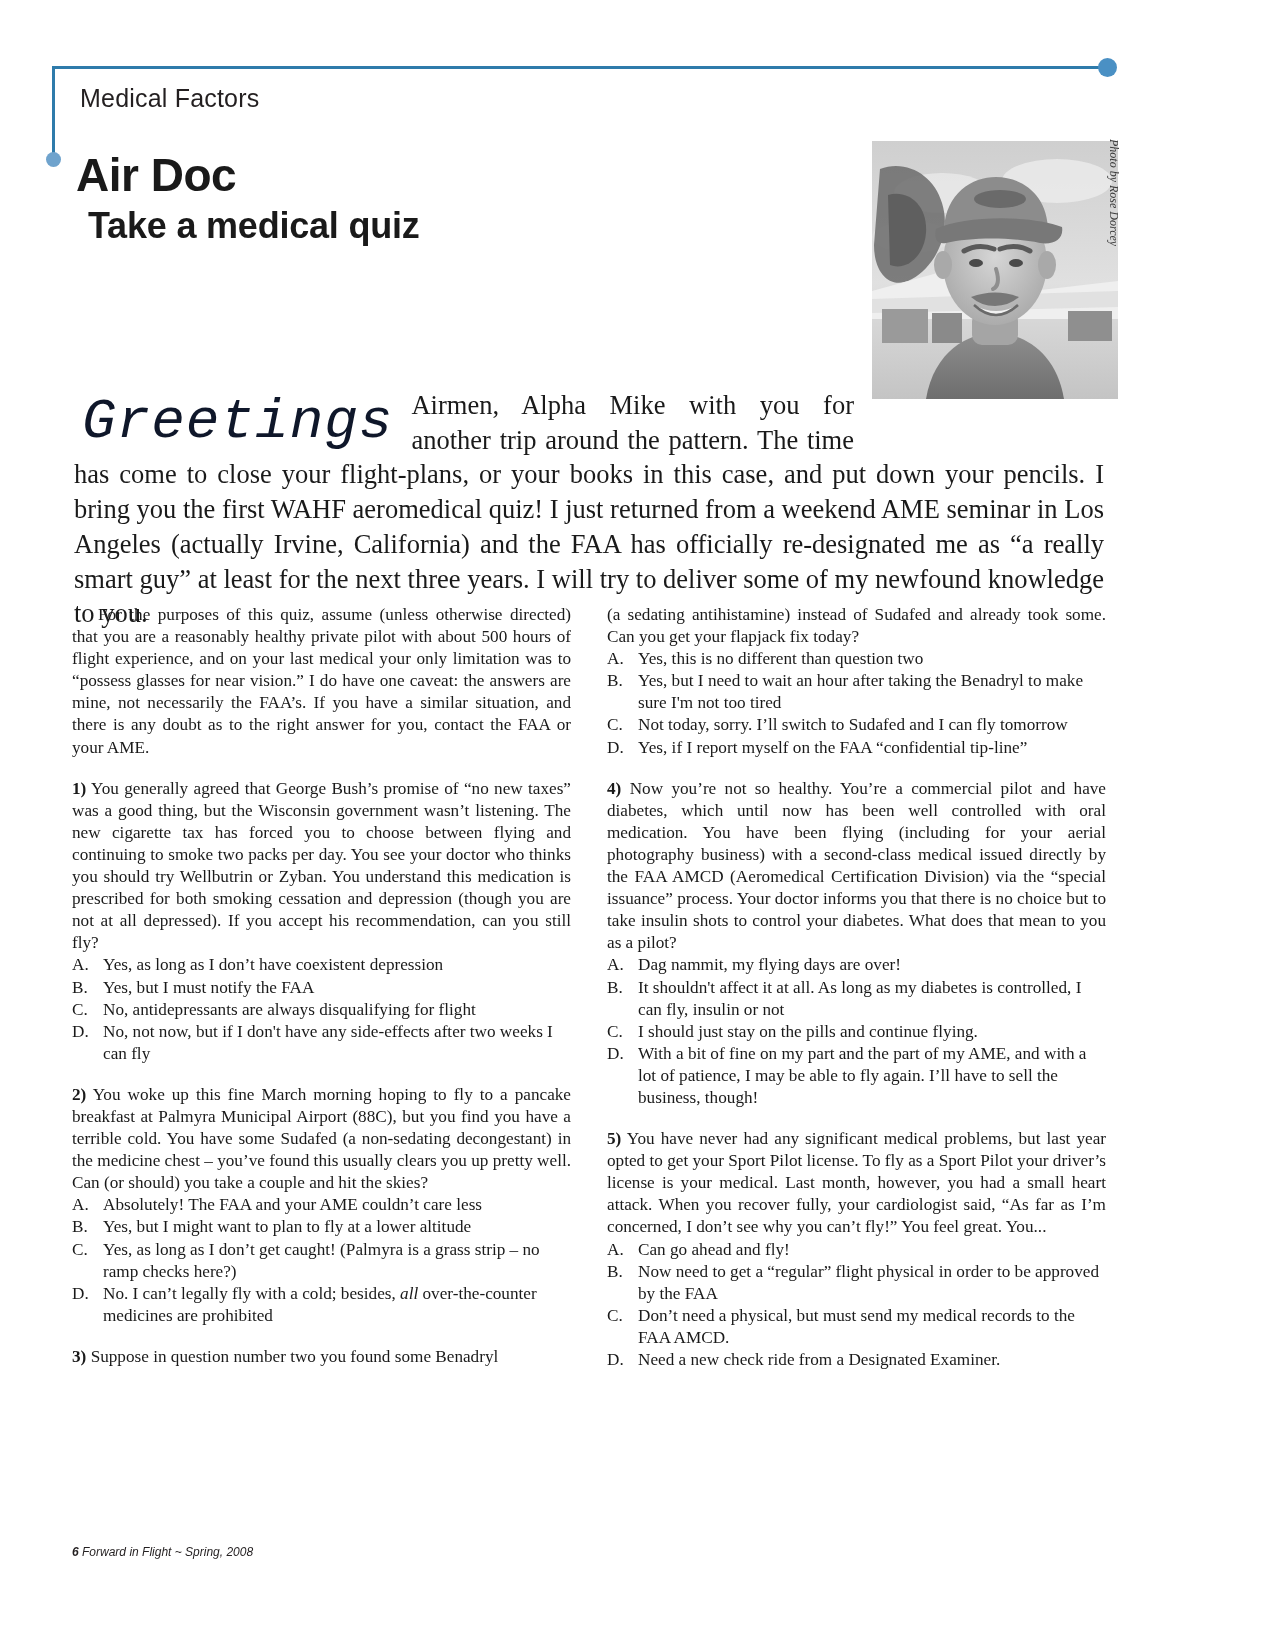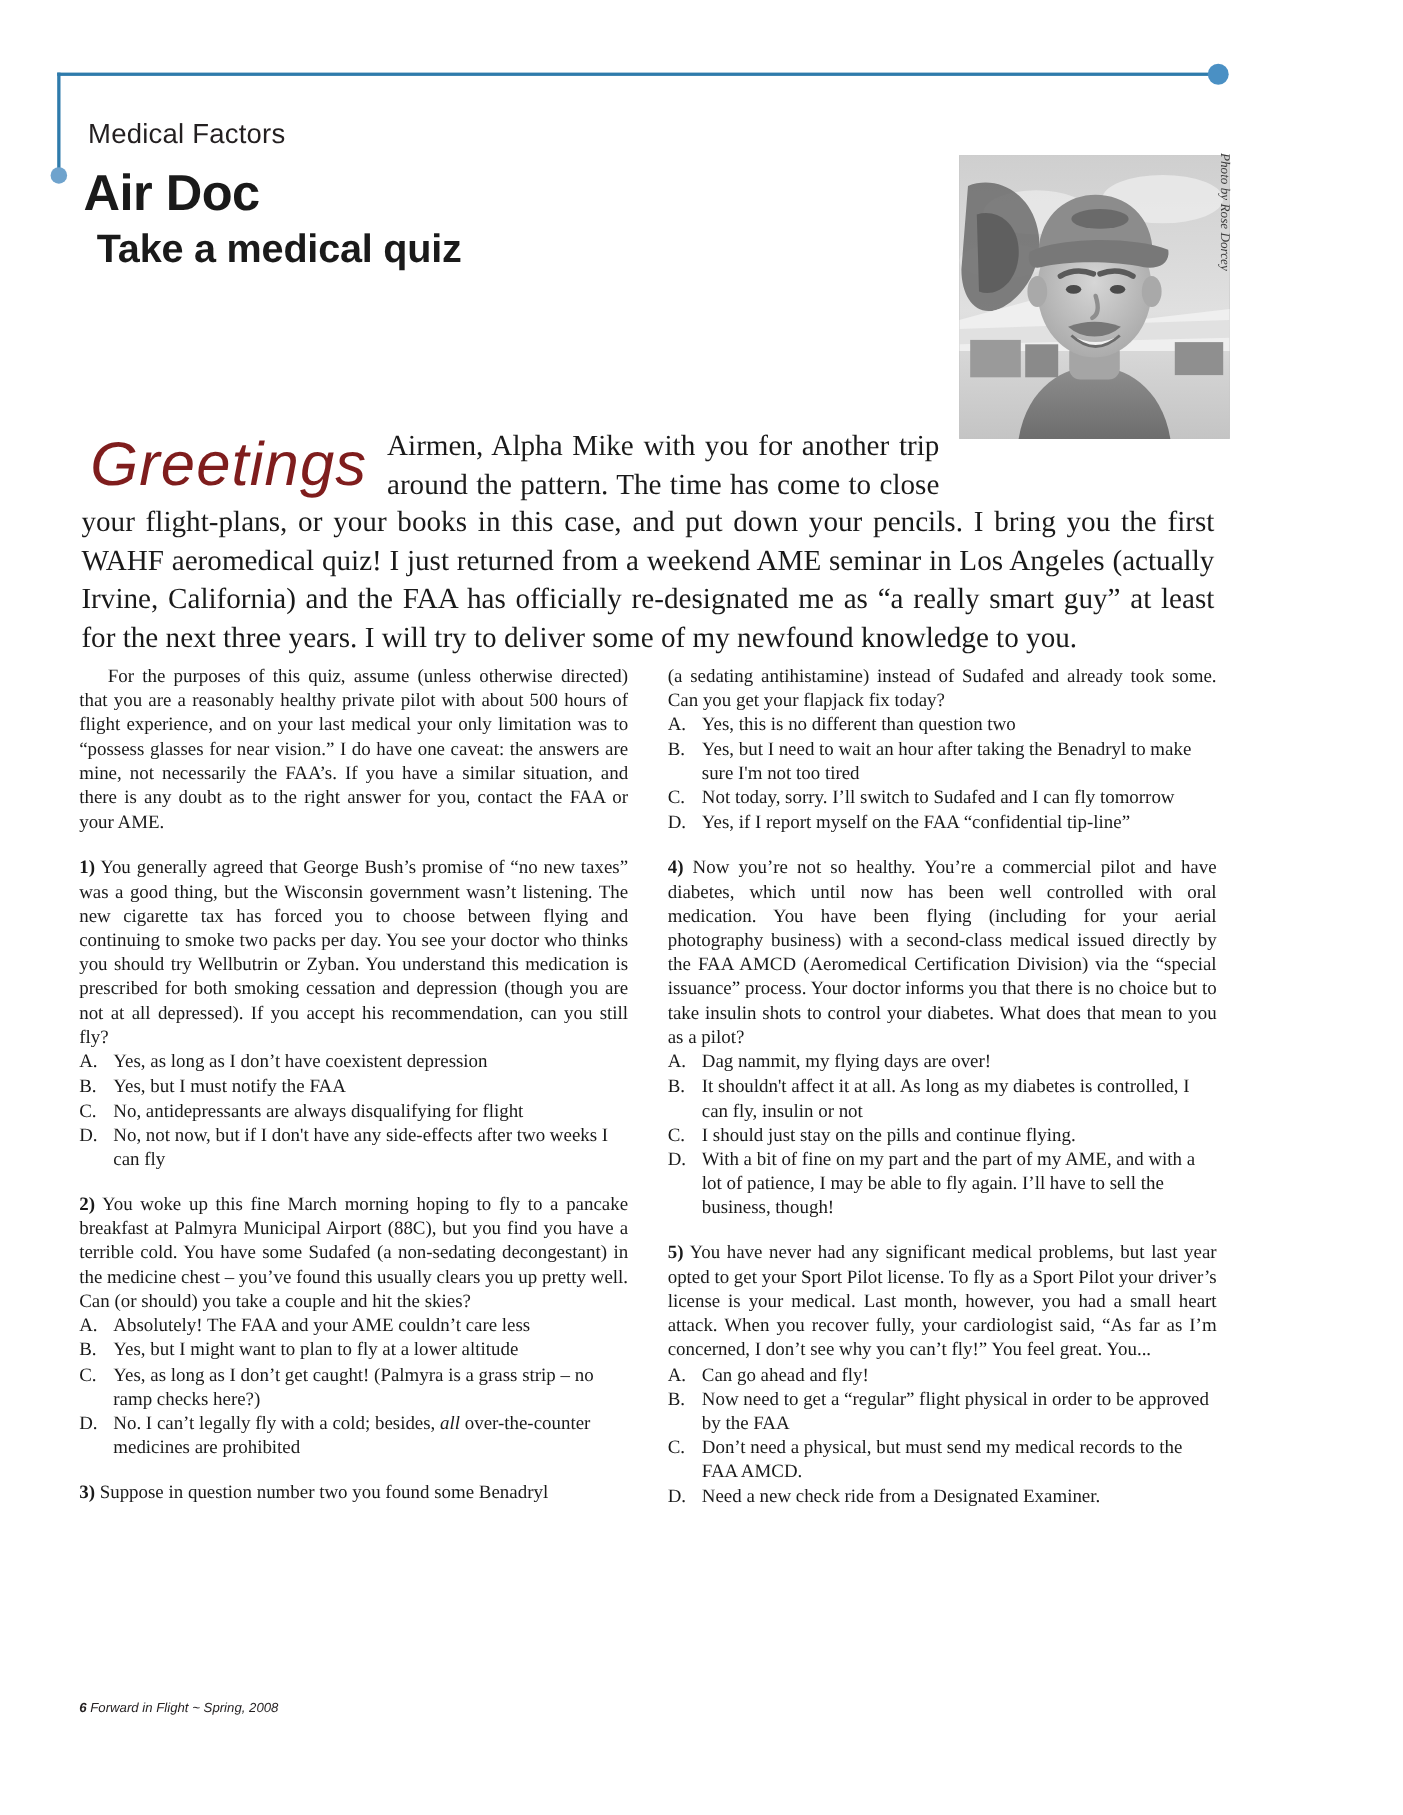--- a/index.html
+++ b/index.html
@@ -58,21 +58,20 @@
 
   
   .kicker {
     position: absolute;
     left: 80px;
     top: 84px;
     font-family: "Liberation Sans", sans-serif;
     font-size: 25px;
     letter-spacing: 0.2px;
     color: #231f20;
-    margin-top: 24px;
   }
   .title-main {
     position: absolute;
     left: 76px;
     top: 148px;
     font-family: "Liberation Sans", sans-serif;
     font-weight: bold;
     font-size: 46px;
     letter-spacing: -0.5px;
     color: #1a1a1a;
@@ -137,27 +136,27 @@
     left: 74px;
     top: 388px;
     width: 1030px;
     font-size: 26.5px;
     line-height: 1.31;
     text-align: justify;
     color: #1a1a1a;
   }
   .greetings {
     float: left;
-    font-family: Liberation Sans, sans-serif;
+    font-family: Liberation Mono, monospace;
     font-style: italic;
     font-size: 56px;
     line-height: 1;
     letter-spacing: 1px;
     margin: 6px 18px 0 8px;
-    color: #7f1d1d;
+    color: #0f172a;
   }
   .intro-shape {
     float: right;
     width: 250px;
     height: 42px;
   }
 
   
   .columns {
     position: absolute;

